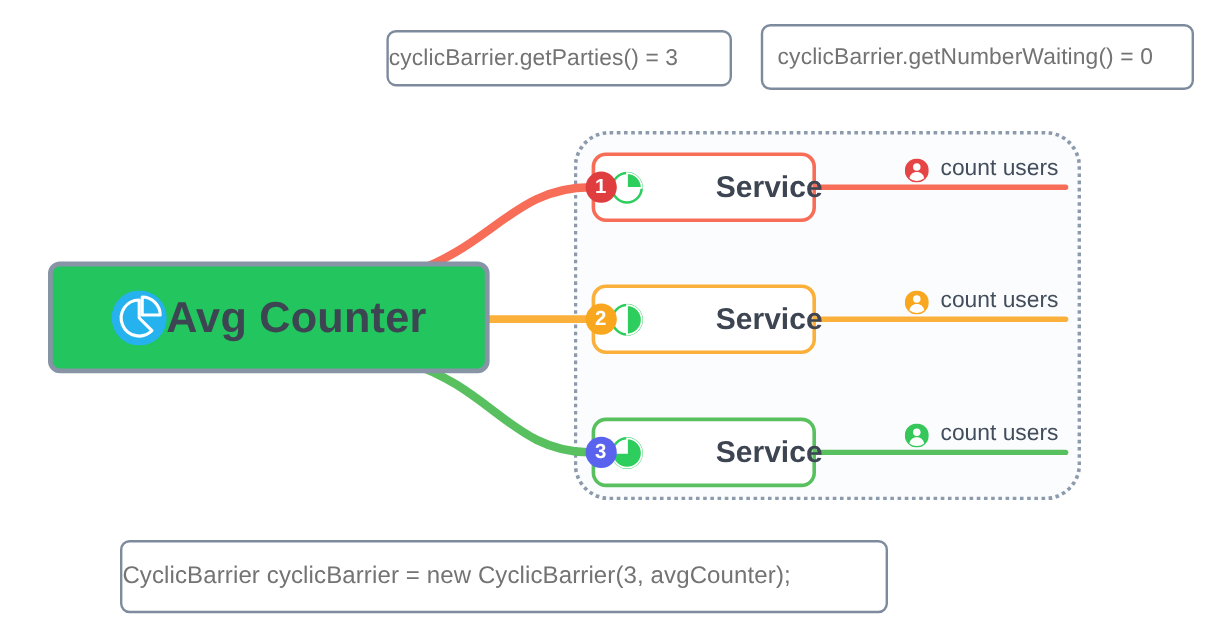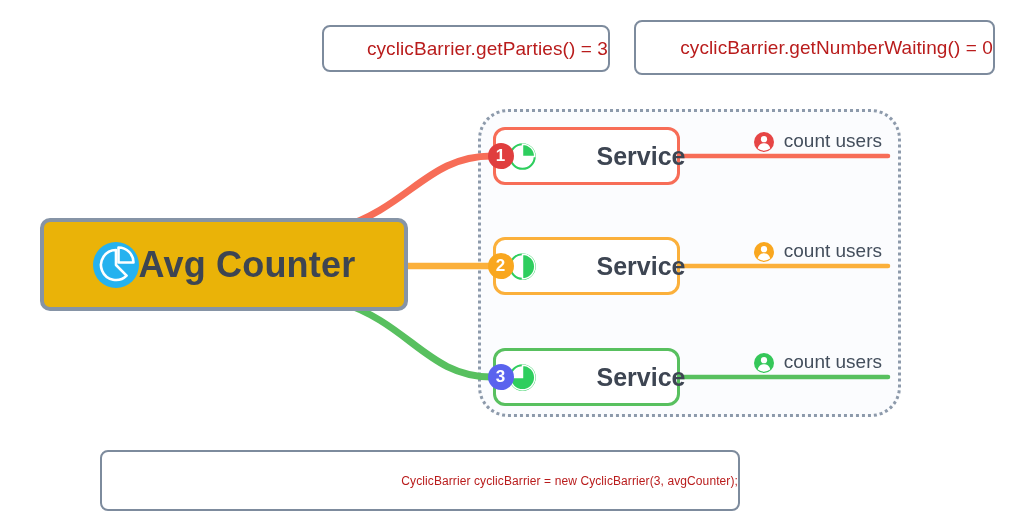--- a/index.html
+++ b/index.html
@@ -13,28 +13,28 @@
     overflow: hidden;
   }
   
   .code-box {
     position: absolute;
     border: 2.5px solid #7d8b9d;
     border-radius: 8px;
     background: #ffffff;
     display: flex;
     align-items: center;
-    justify-content: flex-end;
-    color: #b91c1c;
+    justify-content: flex-start;
+    color: #737373;
     font-size: 19px;
     letter-spacing: 0.1px;
   }
   #parties-box   { left: 322px; top: 25px;  width: 288px; height: 47px; }
-  #waiting-box   { left: 634px; top: 20px;  width: 361px; height: 55px; }
-  #code-box      { left: 100px; top: 450px; width: 640px; height: 61px; font-size: 12px; }
+  #waiting-box   { left: 634px; top: 20px;  width: 361px; height: 55px; padding-left: 12px; }
+  #code-box      { left: 100px; top: 450px; width: 640px; height: 61px; font-size: 20px; }
 
   
   .group {
     position: absolute;
     left: 478px; top: 109px;
     width: 423px; height: 308px;
     border: 3.5px dotted #8d9aab;
     border-radius: 30px;
     background: #fbfcfe;
     z-index: 1;
@@ -45,21 +45,21 @@
     left: 0; top: 0;
     z-index: 2;
     pointer-events: none;
   }
 
   
   .root-node {
     position: absolute;
     left: 40px; top: 218px;
     width: 368px; height: 93px;
-    background: #eab308;
+    background: #22c55e;
     border: 4px solid #8694a6;
     border-radius: 10px;
     display: flex;
     align-items: center;
     justify-content: center;
     gap: 0;
     z-index: 3;
   }
   .root-node .root-label {
     color: #3d4552;

